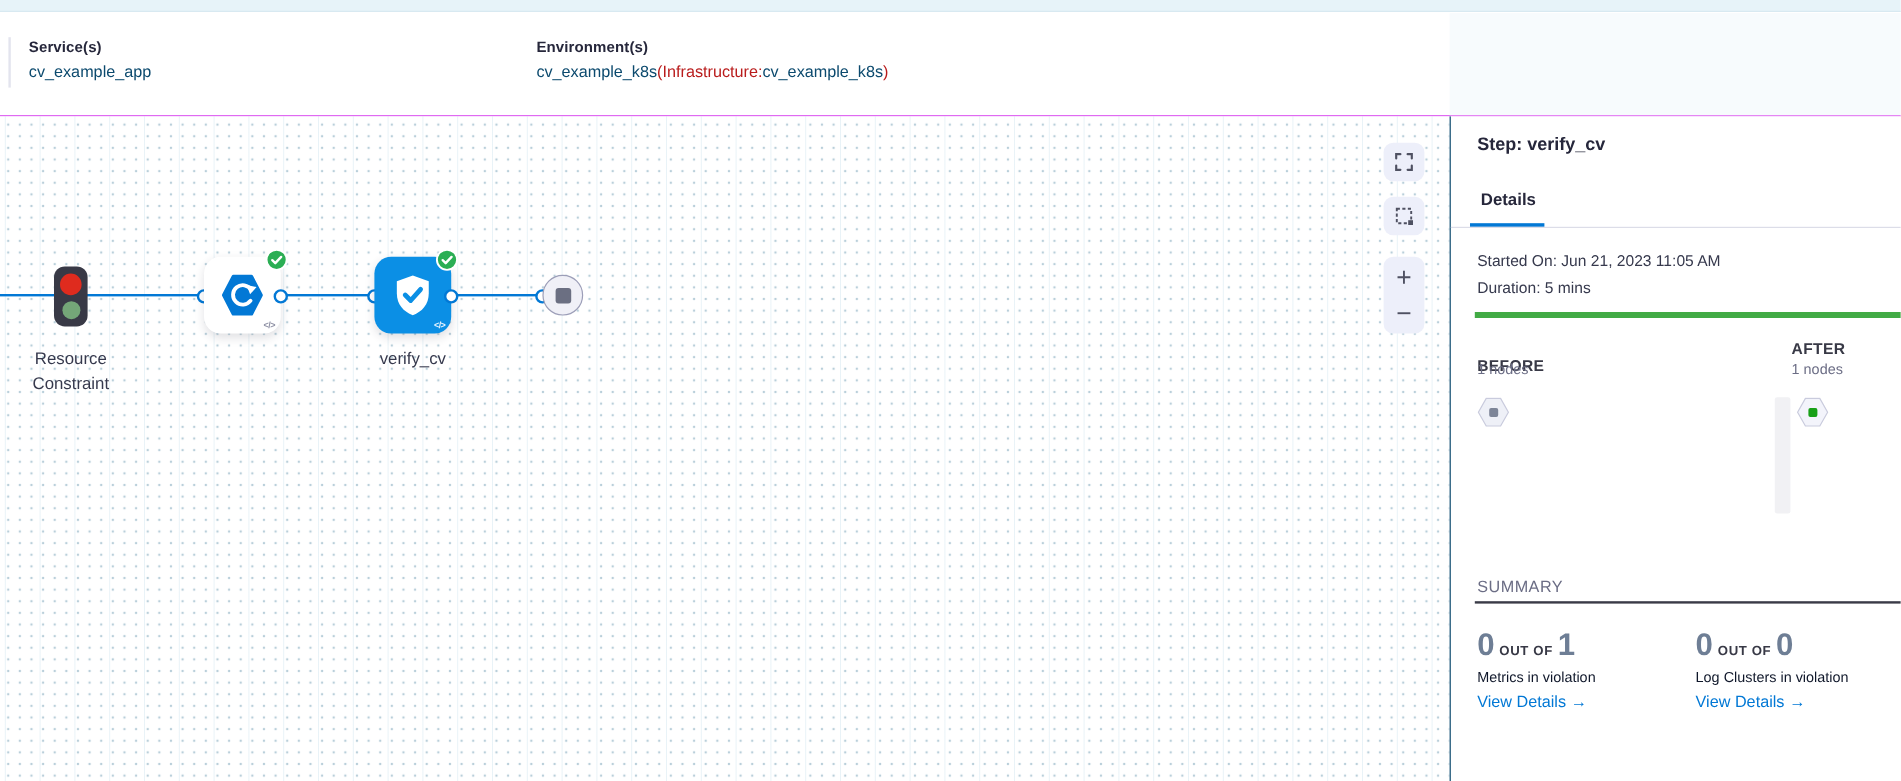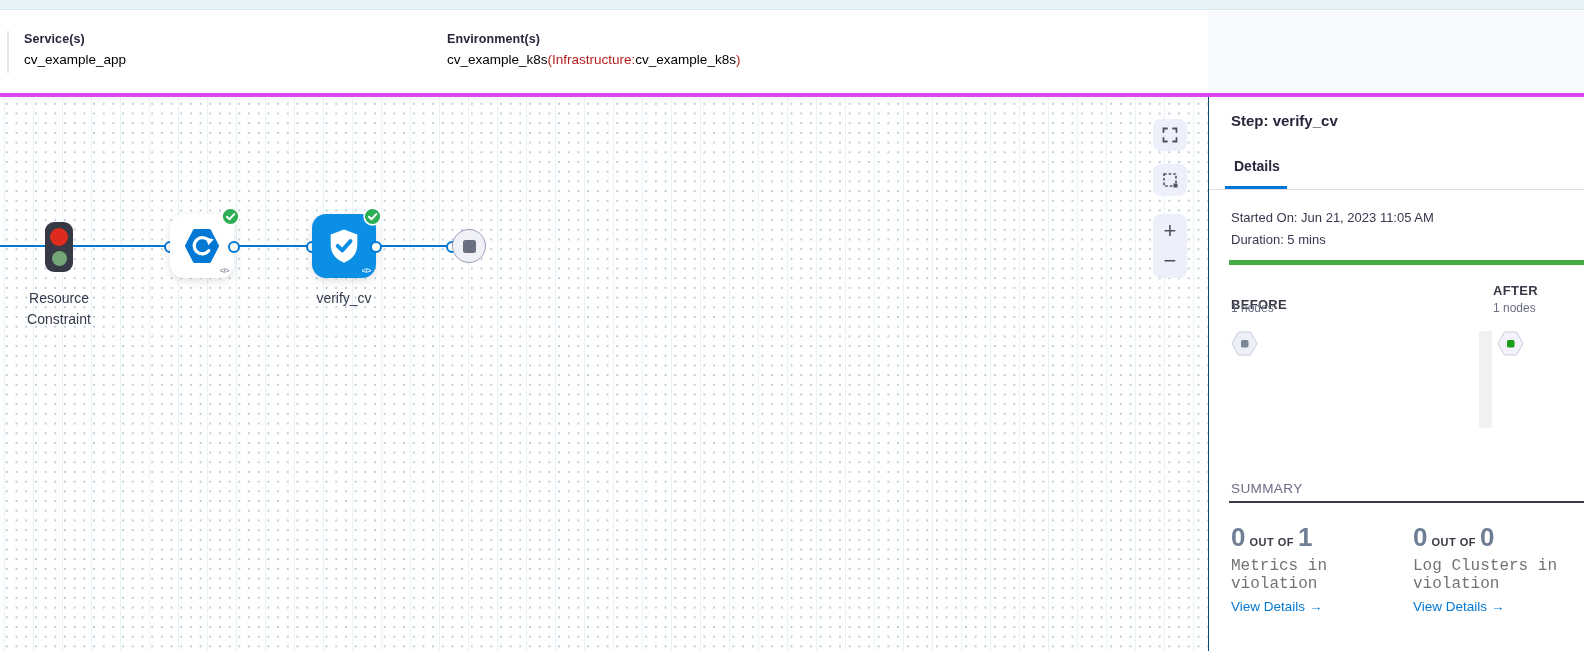--- a/index.html
+++ b/index.html
@@ -3,26 +3,26 @@
 <meta charset="utf-8">
 <style>
   * { margin:0; padding:0; box-sizing:border-box; }
   html,body { width:1584px; height:651px; overflow:hidden;
     font-family:"Liberation Sans", sans-serif; background:#fff; position:relative; }
 
   
   .top-strip { position:absolute; top:0; left:0; right:0; height:10px;
     background:#e7f3f9; border-bottom:1px solid #d8e9f1; }
   .header { position:absolute; top:11px; left:0; right:0; height:86px;
-    background:#fff; border-bottom:4px solid #d946ef; }
+    background:#fff; border-bottom:1px solid #d946ef; }
   .header-tint { position:absolute; right:0; top:0; bottom:0; width:376px; background:#f7fbfd; }
   .header-vline { position:absolute; left:7px; top:20px; width:2px; height:42px; background:#e3e4ee; }
   .hblock { position:absolute; top:21px; }
   .hblock .hlabel { font-size:12.5px; font-weight:bold; color:#26273b; letter-spacing:.1px; }
-  .hblock .hlink { display:inline-block; margin-top:6px; font-size:13.5px; color:#000000; cursor:pointer; }
+  .hblock .hlink { display:inline-block; margin-top:6px; font-size:13.5px; color:#0c4a6e; cursor:pointer; }
   .hblock .hplain { font-size:13.5px; color:#b91c1c; }
   .svc-block { left:24px; }
   .env-block { left:447px; }
 
   
   .canvas { position:absolute; top:97px; left:0; width:1208px; height:554px; background:#fff;
     background-image:
       linear-gradient(to right, rgba(120,180,210,0.16) 1px, transparent 1px),
       radial-gradient(circle, #b9cfda 1.1px, transparent 1.3px);
     background-size: 29px 100%, 9.7px 9.7px;
@@ -75,21 +75,21 @@
   .p-colhead { position:absolute; font-size:13px; font-weight:bold; color:#383946; letter-spacing:.3px; }
   .p-colsub  { position:absolute; font-size:12px; color:#6b6d85; }
   .p-hex { position:absolute; width:27px; height:25px; }
   .p-scrollbar { position:absolute; left:270px; top:234px; width:13px; height:97px;
     background:#f1f1f4; border-radius:2px; }
   .p-summary-label { position:absolute; left:22px; top:384px; font-size:13.5px; color:#6b6d85; letter-spacing:.4px; }
   .p-summary-divider { position:absolute; left:20px; right:0; top:404px; height:2px; background:#3a3b47; }
   .stat { position:absolute; top:426px; width:180px; }
   .stat-nums { font-size:26px; font-weight:bold; color:#6e7e95; line-height:1.1; }
   .stat-outof { font-size:11px; font-weight:bold; color:#383946; letter-spacing:.5px; padding:0 4px; }
-  .stat-label { margin-top:5px; font-size:16px; color:#737373;font-family:Liberation Mono, monospace; }
+  .stat-label { margin-top:5px; font-size:12px; color:#0f172a; }
   .stat-link { margin-top:6px; font-size:13.5px; font-weight:normal; color:#0278d5; cursor:pointer; }
   .stat-link .arr { margin-left:4px; }
 </style>
 </head>
 <body>
 
 <div class="top-strip"></div>
 
 <div class="header">
   <div class="header-tint"></div>

